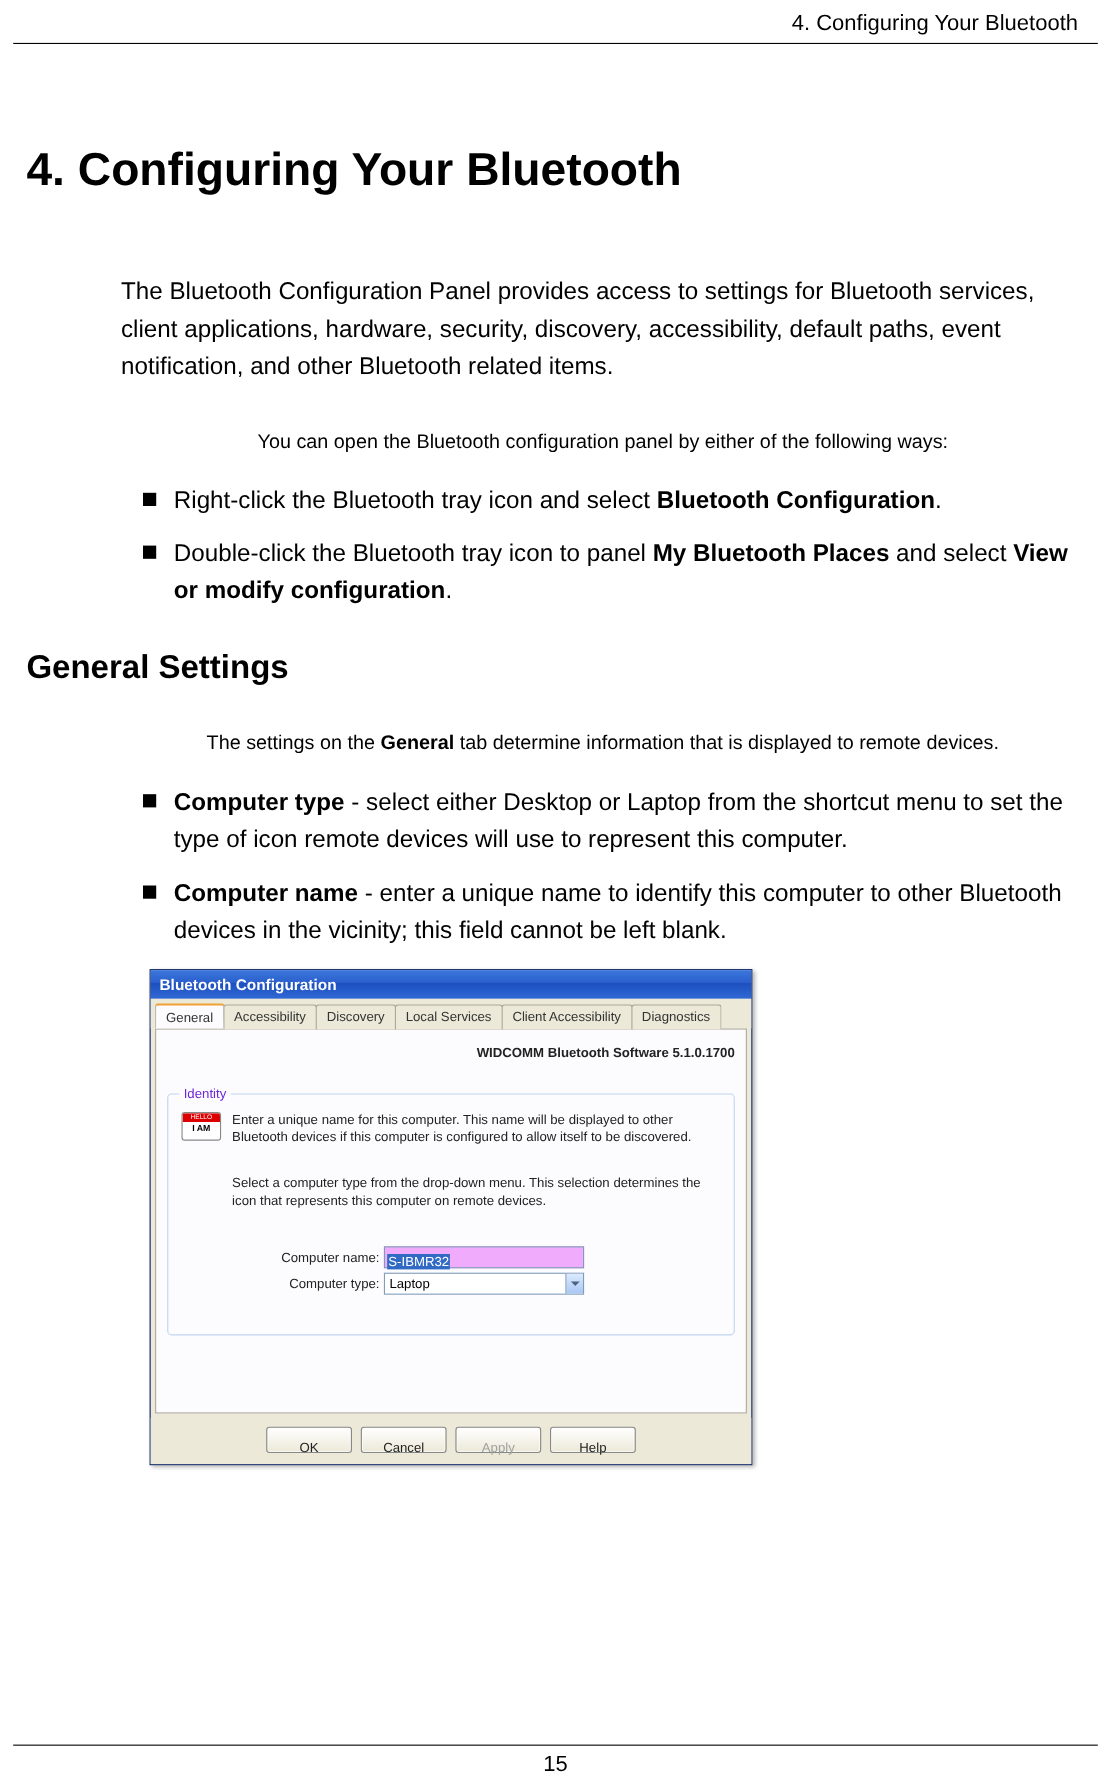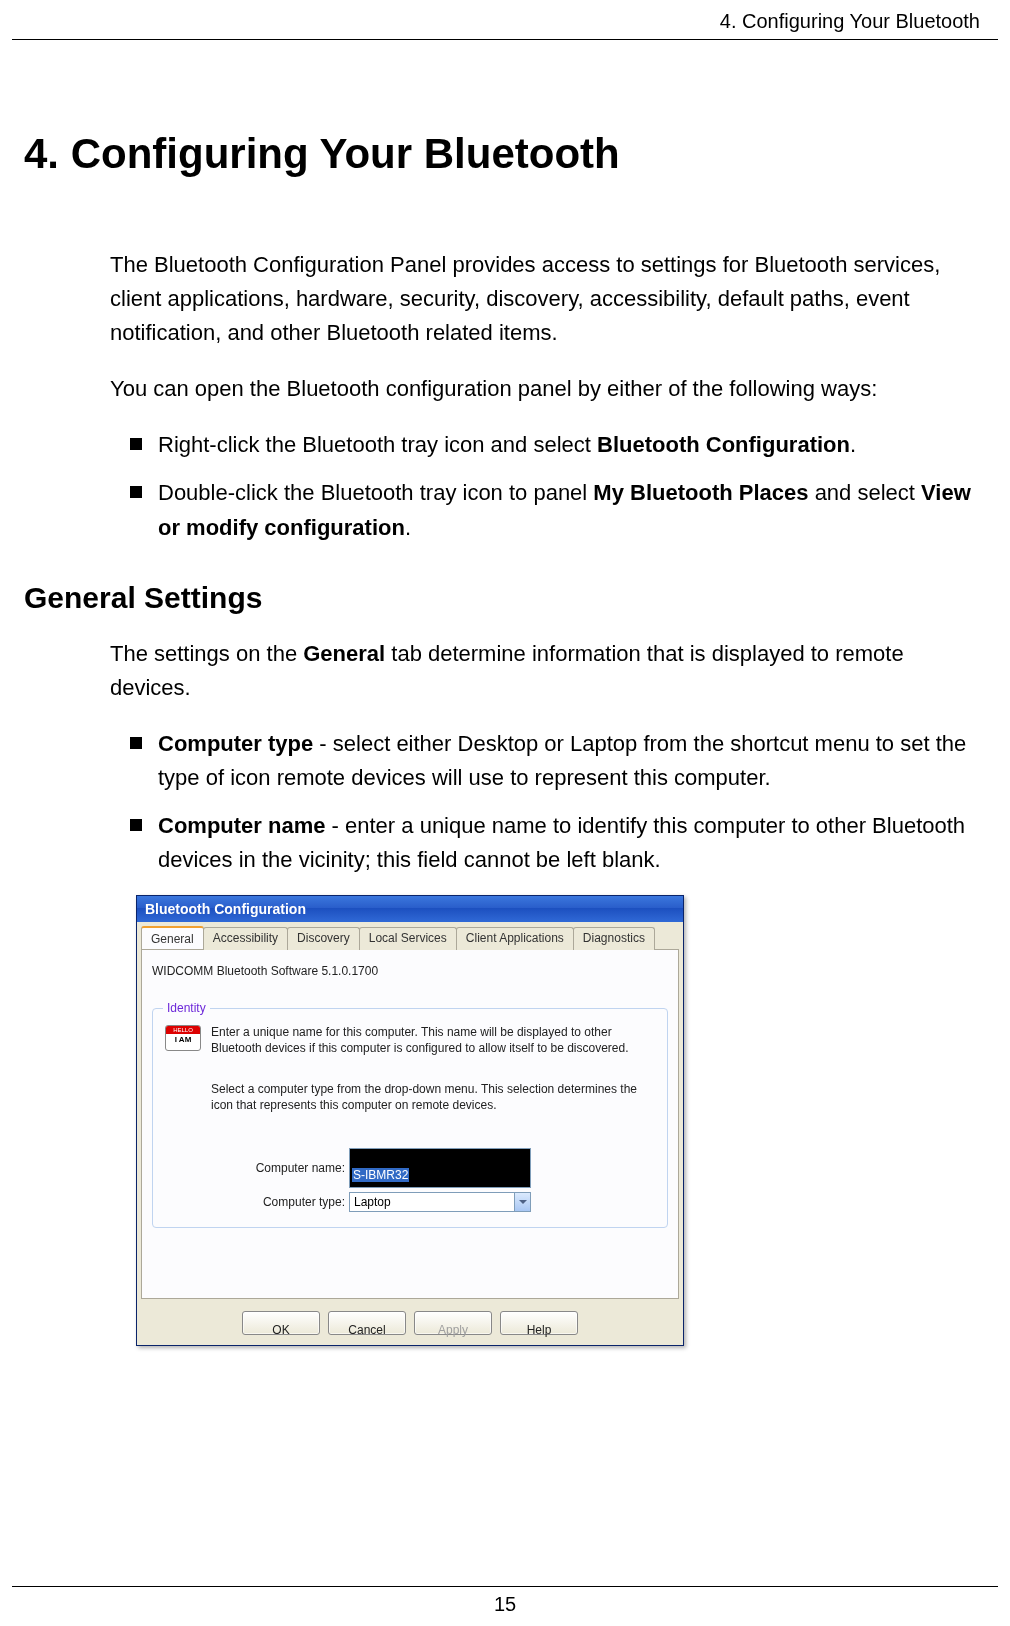--- a/index.html
+++ b/index.html
@@ -25,23 +25,24 @@
     }
     .content {
       padding: 0 24px 0 110px;
     }
     .para {
       font-size: 22px;
       line-height: 1.55;
       margin-top: 70px;
     }
     .para2 {
-      font-size: 22px;
+      font-size: 18px;
       line-height: 1.55;
-      margin-top: 22px;
+      margin-top: 38px;
+      text-align: center;
     }
     ul.sq {
       list-style: none;
       margin-top: 22px;
       padding-left: 20px;
     }
     ul.sq li {
       position: relative;
       font-size: 22px;
       line-height: 1.55;
@@ -111,24 +112,25 @@
       border-top: 2px solid #f0a030;
     }
     .tabpanel {
       background: #fcfcfe;
       border: 1px solid #aca899;
       margin: 0 4px 4px 4px;
       padding: 14px 10px 16px 10px;
       min-height: 350px;
     }
     .software-line {
-      text-align: left;
+      text-align: right;
       font-size: 12px;
       color: #222;
       margin-bottom: 30px;
+      font-weight: bold;
     }
     .groupbox {
       border: 1px solid #c0d4f0;
       border-radius: 4px;
       position: relative;
       padding: 16px 12px 12px 12px;
       margin-top: 6px;
       min-height: 220px;
     }
     .groupbox-legend {
@@ -189,22 +191,22 @@
     .fieldlabel {
       font-size: 12px;
       width: 100px;
       text-align: right;
       color: #222;
     }
     .textinput {
       width: 182px;
       height: 20px;
       border: 1px solid #7f9db9;
-      background: #000000;
-      padding: 19px 2px;
+      background: #f0abfc;
+      padding: 6px 2px;
       font-size: 12px;
     }
     .textinput .selected {
       background: #316ac5;
       color: #fff;
       padding: 0 1px;
     }
     .selectbox {
       width: 182px;
       height: 20px;
@@ -300,21 +302,21 @@
   </ul>
 
   <div class="screenshot-wrap">
     <div class="dialog">
       <div class="titlebar">Bluetooth Configuration</div>
       <div class="tabstrip">
         <div class="tab active">General</div>
         <div class="tab">Accessibility</div>
         <div class="tab">Discovery</div>
         <div class="tab">Local Services</div>
-        <div class="tab">Client Applications</div>
+        <div class="tab">Client Accessibility</div>
         <div class="tab">Diagnostics</div>
       </div>
       <div class="tabpanel">
         <div class="software-line">WIDCOMM Bluetooth Software 5.1.0.1700</div>
         <div class="groupbox">
           <div class="groupbox-legend">Identity</div>
           <div class="identity-row">
             <div class="iambadge">
               <div class="hello">HELLO</div>
               <div class="iam">I AM</div>

